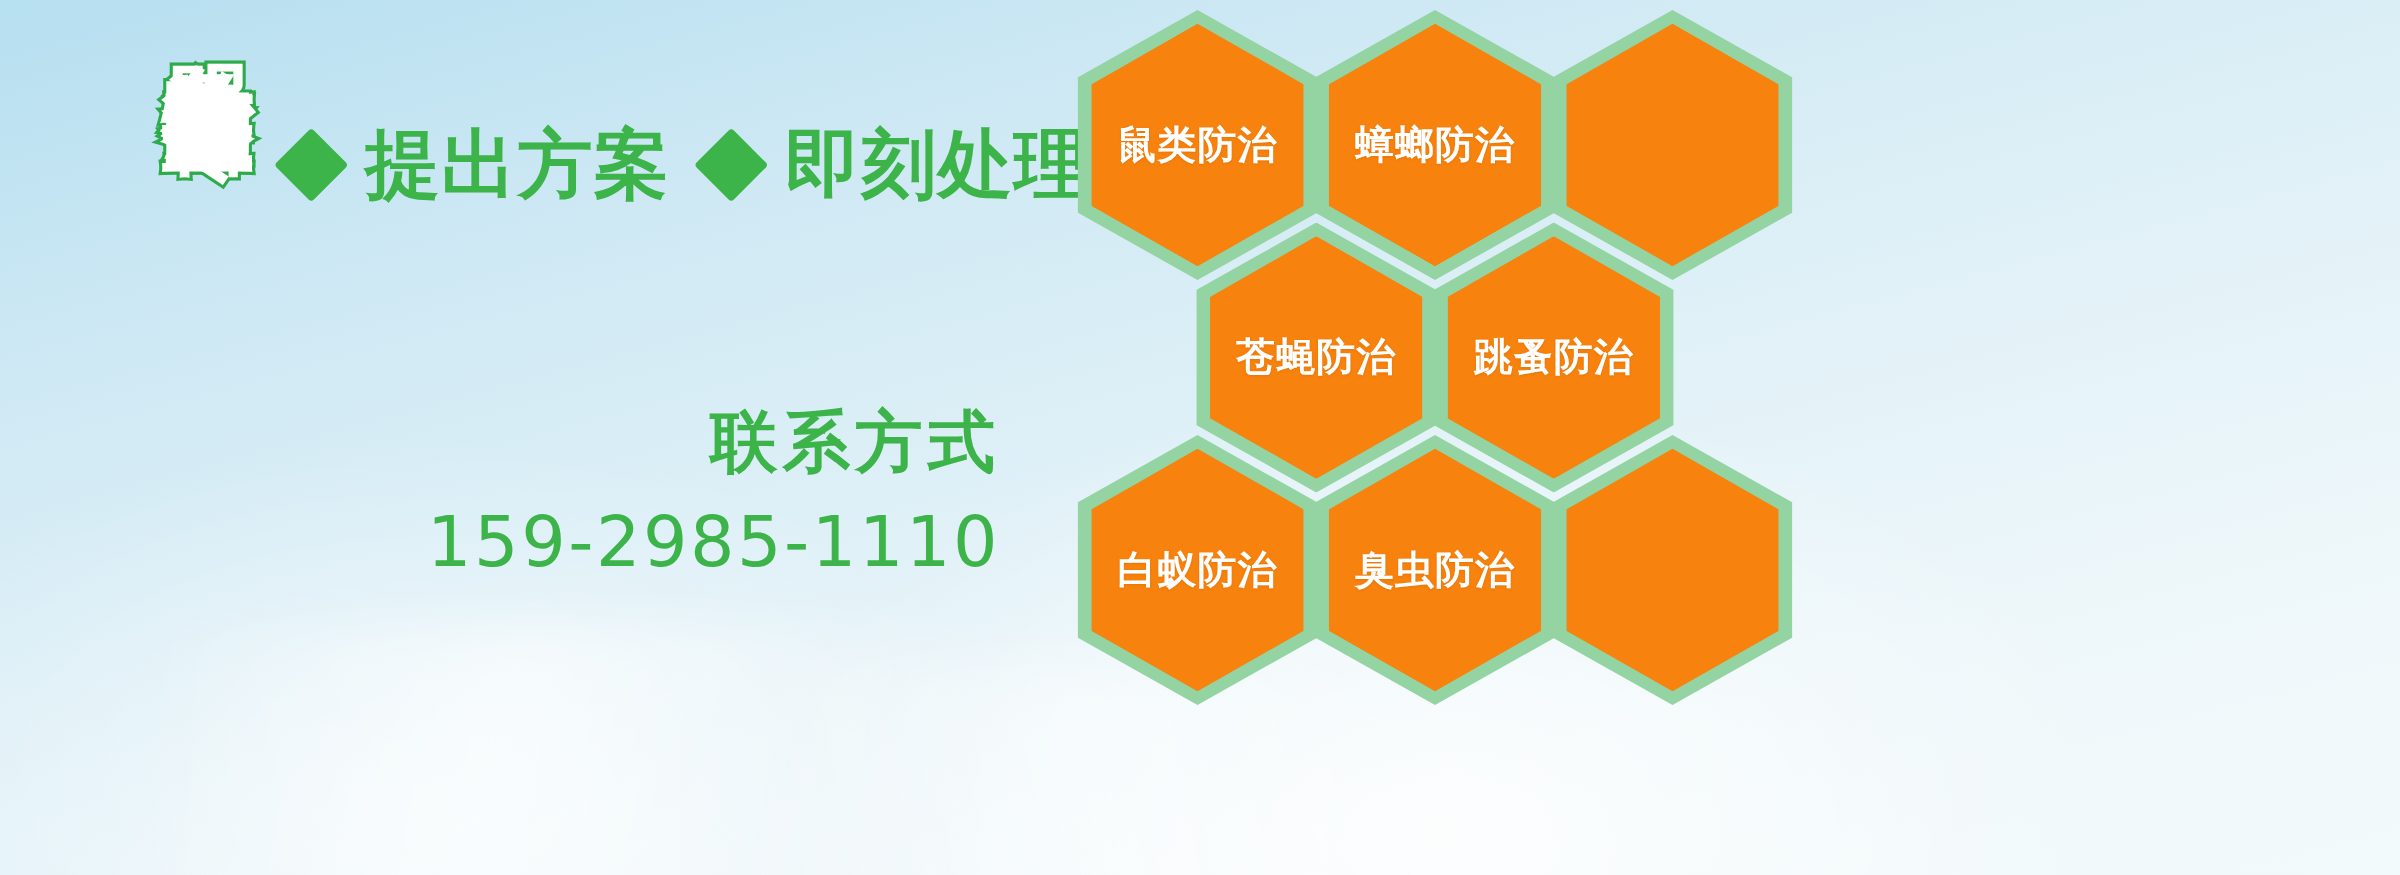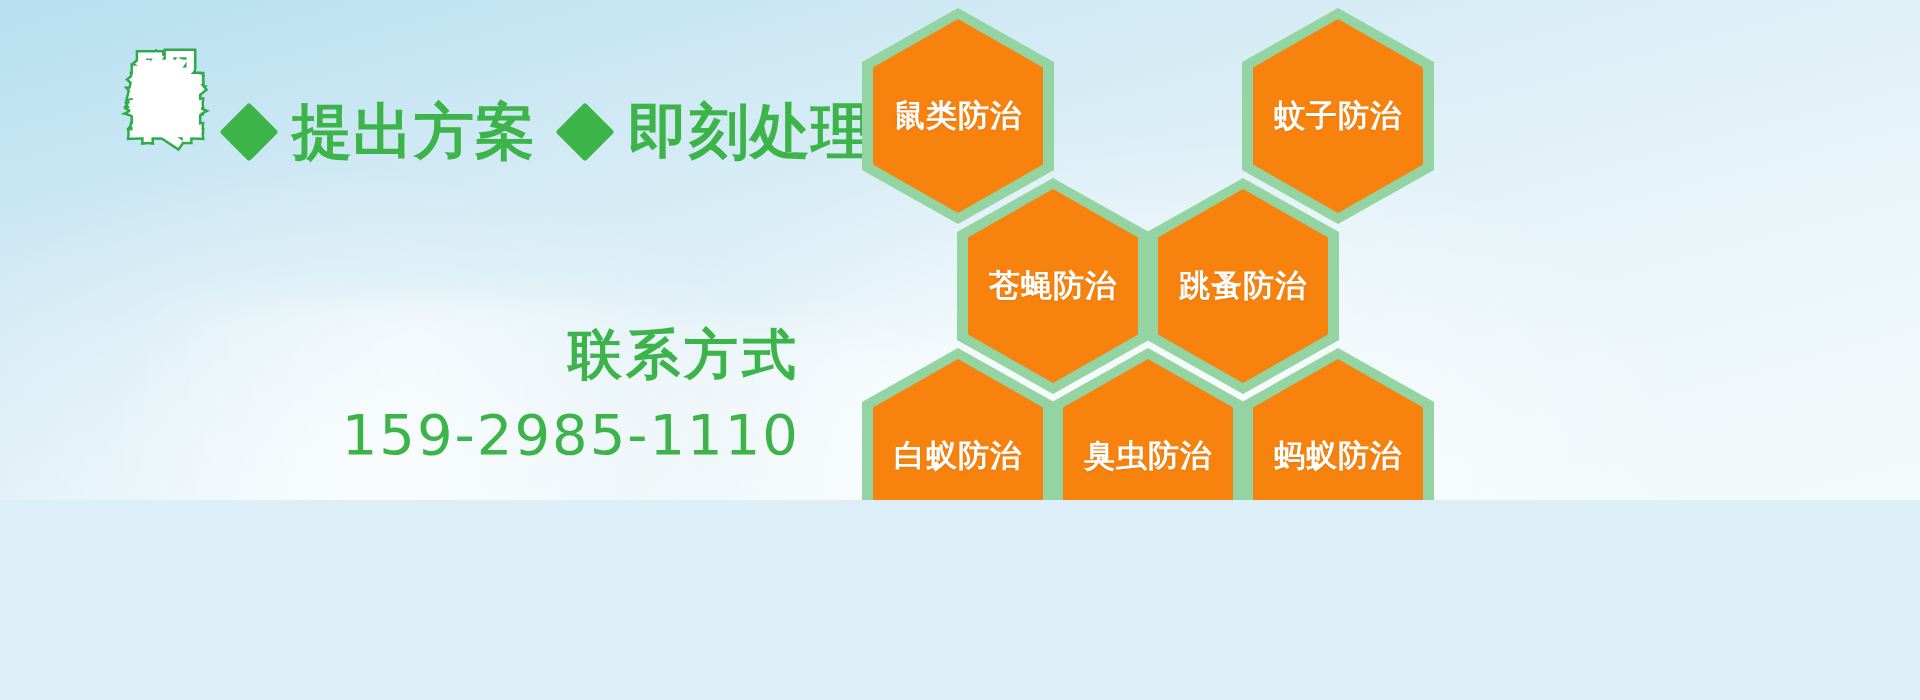--- a/index.html
+++ b/index.html
@@ -5,21 +5,21 @@
   html, body { margin:0; padding:0; }
   body {
     width:1920px; height:700px;
     font-family:"Liberation Sans", sans-serif;
     overflow:hidden;
     position:relative;
     background:#dceef7;
   }
   #banner {
     position:absolute; inset:0;
-    width:1920px; height:500px;
+    width:1920px; height:700px;
     overflow:hidden;
     background:
       radial-gradient(ellipse 900px 560px at 60% 95%, rgba(255,255,255,0.85) 0%, rgba(255,255,255,0.0) 62%),
       radial-gradient(ellipse 700px 420px at 18% 92%, rgba(255,255,255,0.55) 0%, rgba(255,255,255,0.0) 70%),
       linear-gradient(165deg, #b6dff0 0%, #cfe9f4 26%, #e3f2f8 56%, #eef7fa 78%, #f3fafb 100%);
   }
   
   .streak {
     position:absolute; bottom:-40px; left:120px;
     width:620px; height:240px;
@@ -174,25 +174,29 @@
   </div>
 
   <div id="honeycomb">
 
     <div class="hex" style="left:0px;   top:8px;justify-content:center;">
       <span class="outer"></span>
       <span class="inner"></span>
       <span class="label">鼠类防治</span>
     </div>
 
+    <div class="hex" style="left:190px; top:8px;">
+      <span class="outer"></span>
+      <span class="inner"></span>
+      <span class="label">蟑螂防治</span>
+    </div>
 
     <div class="hex" style="left:380px; top:8px;">
       <span class="outer"></span>
       <span class="inner"></span>
-      <span class="label">蚊子防治</span>
     </div>
 
     <div class="hex" style="left:95px;  top:178px;">
       <span class="outer"></span>
       <span class="inner"></span>
       <span class="label">苍蝇防治</span>
     </div>
 
     <div class="hex" style="left:285px; top:178px;">
       <span class="outer"></span>
@@ -208,18 +212,17 @@
 
     <div class="hex" style="left:190px; top:348px;text-align:right;">
       <span class="outer"></span>
       <span class="inner"></span>
       <span class="label">臭虫防治</span>
     </div>
 
     <div class="hex" style="left:380px; top:348px;">
       <span class="outer"></span>
       <span class="inner"></span>
-      <span class="label">蚂蚁防治</span>
     </div>
 
   </div>
 
 </div>
 
 </body></html>

